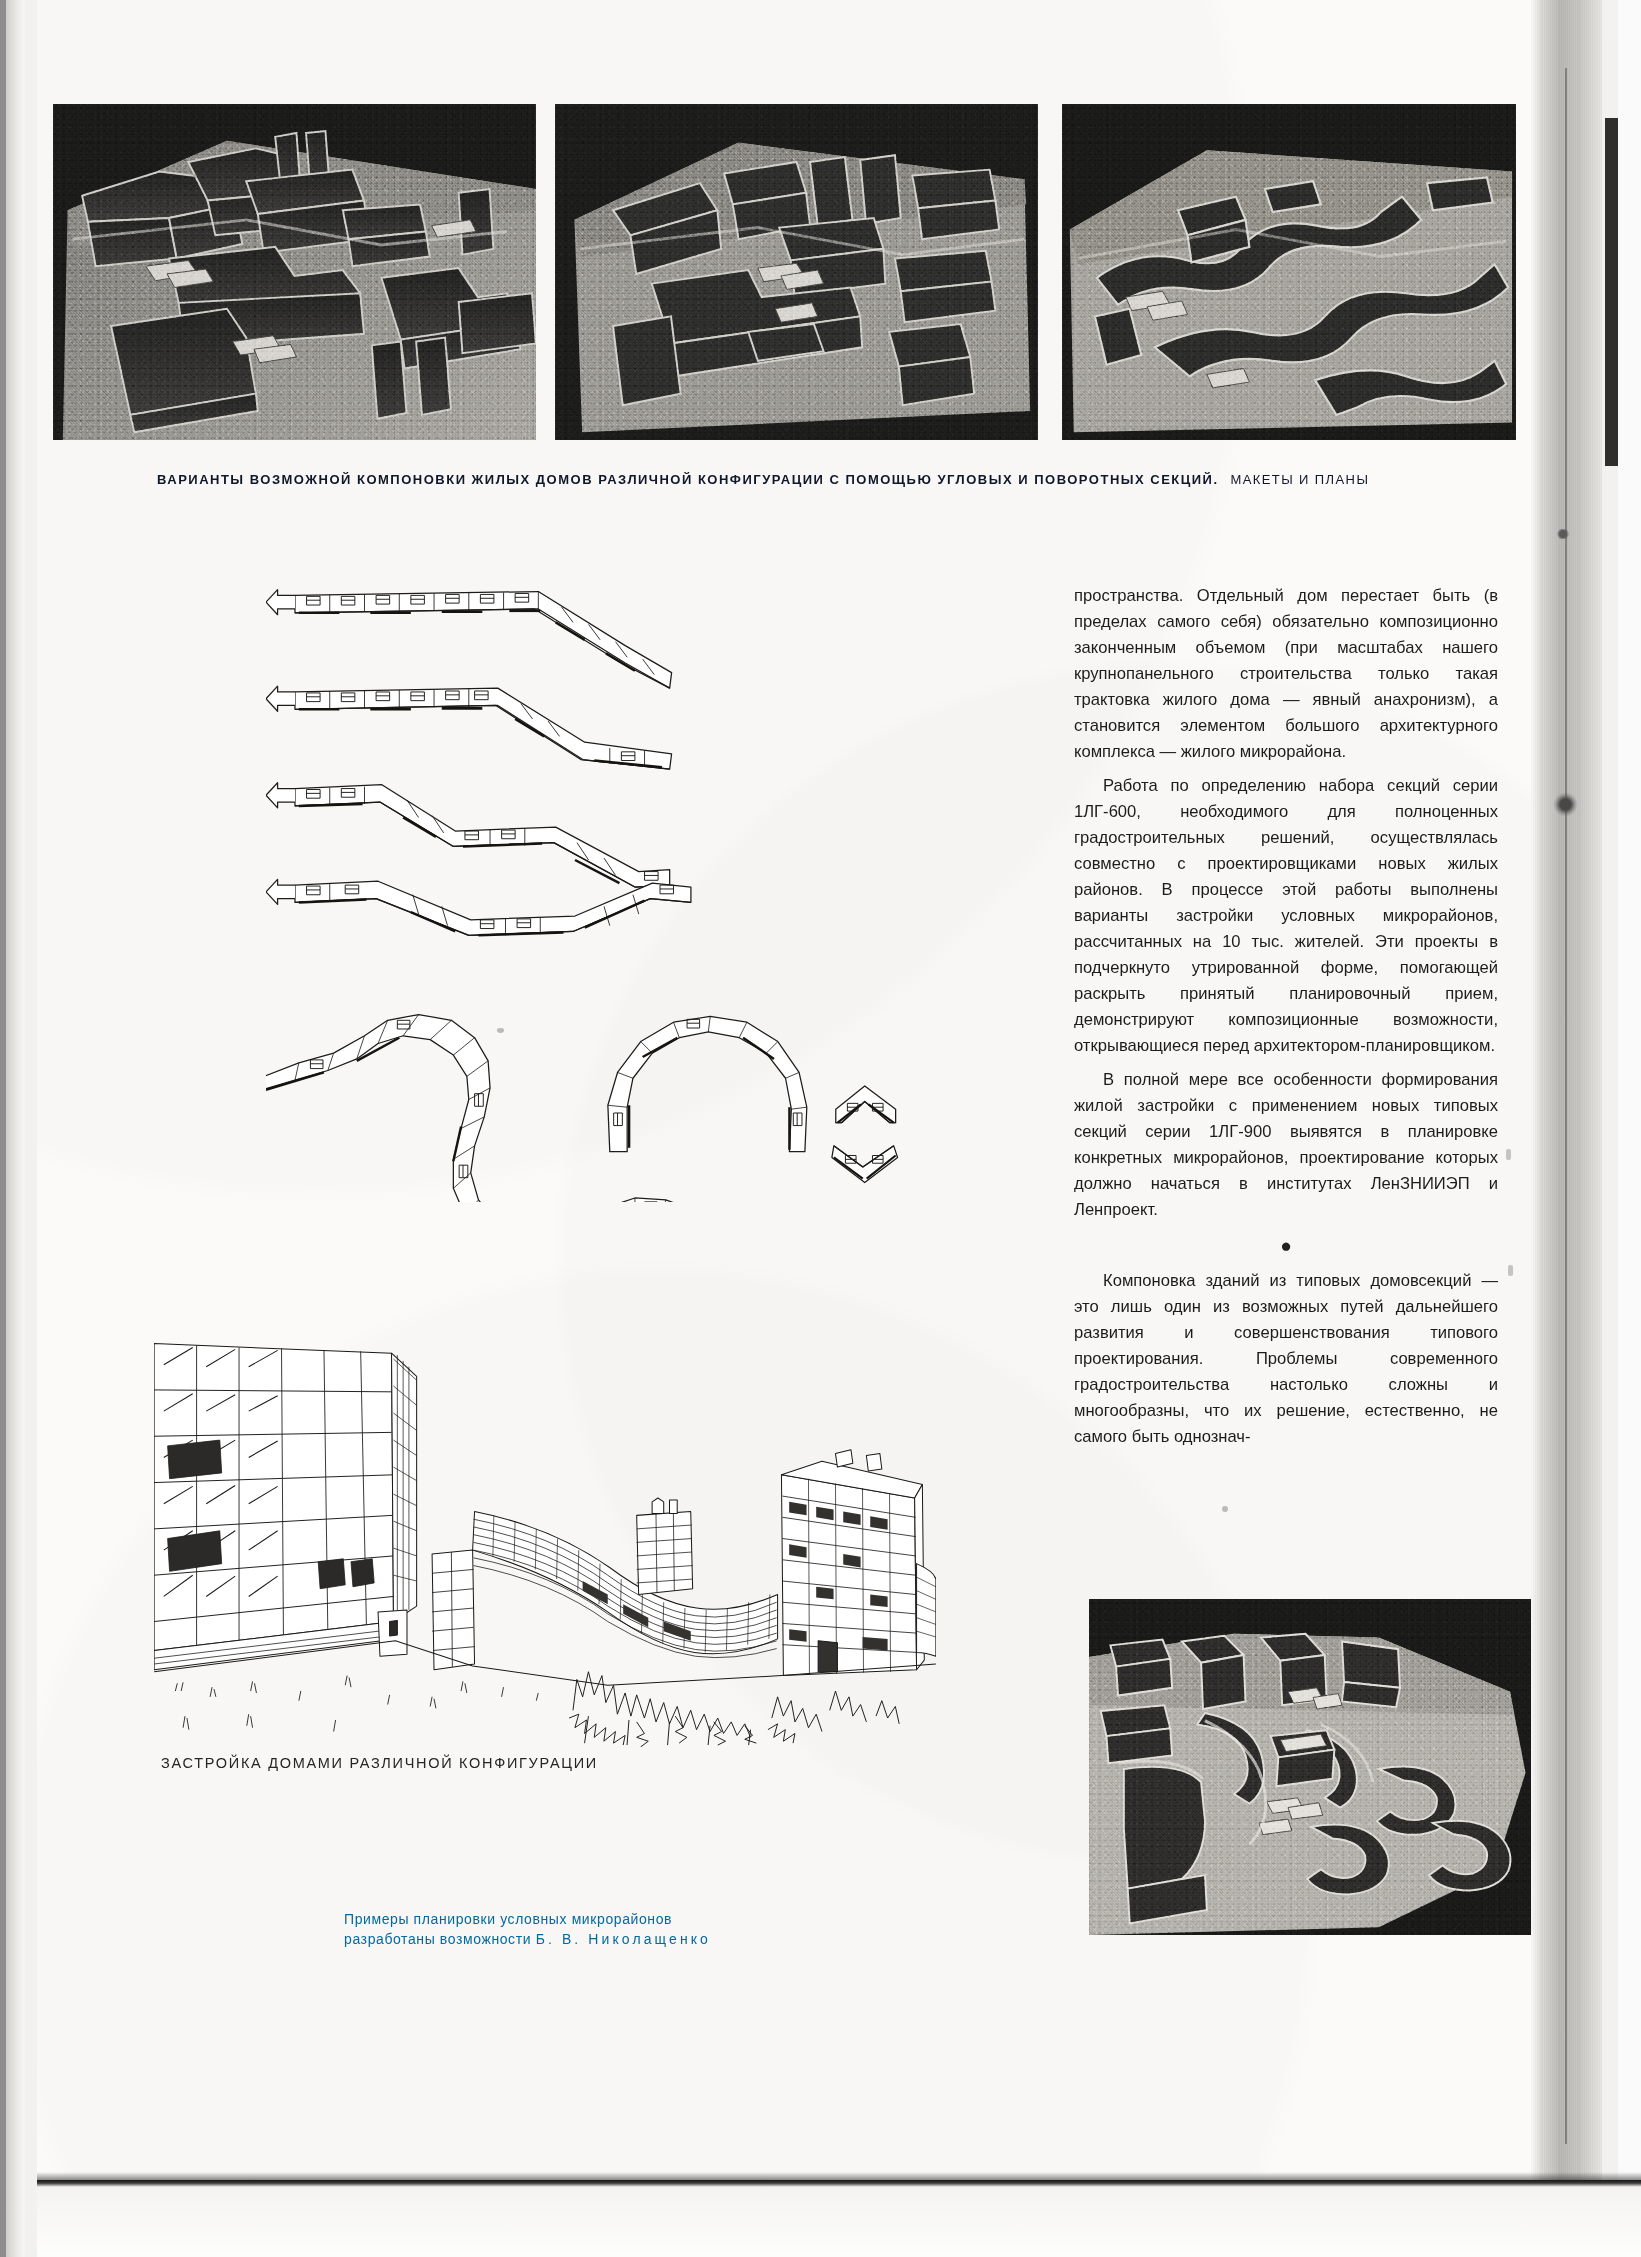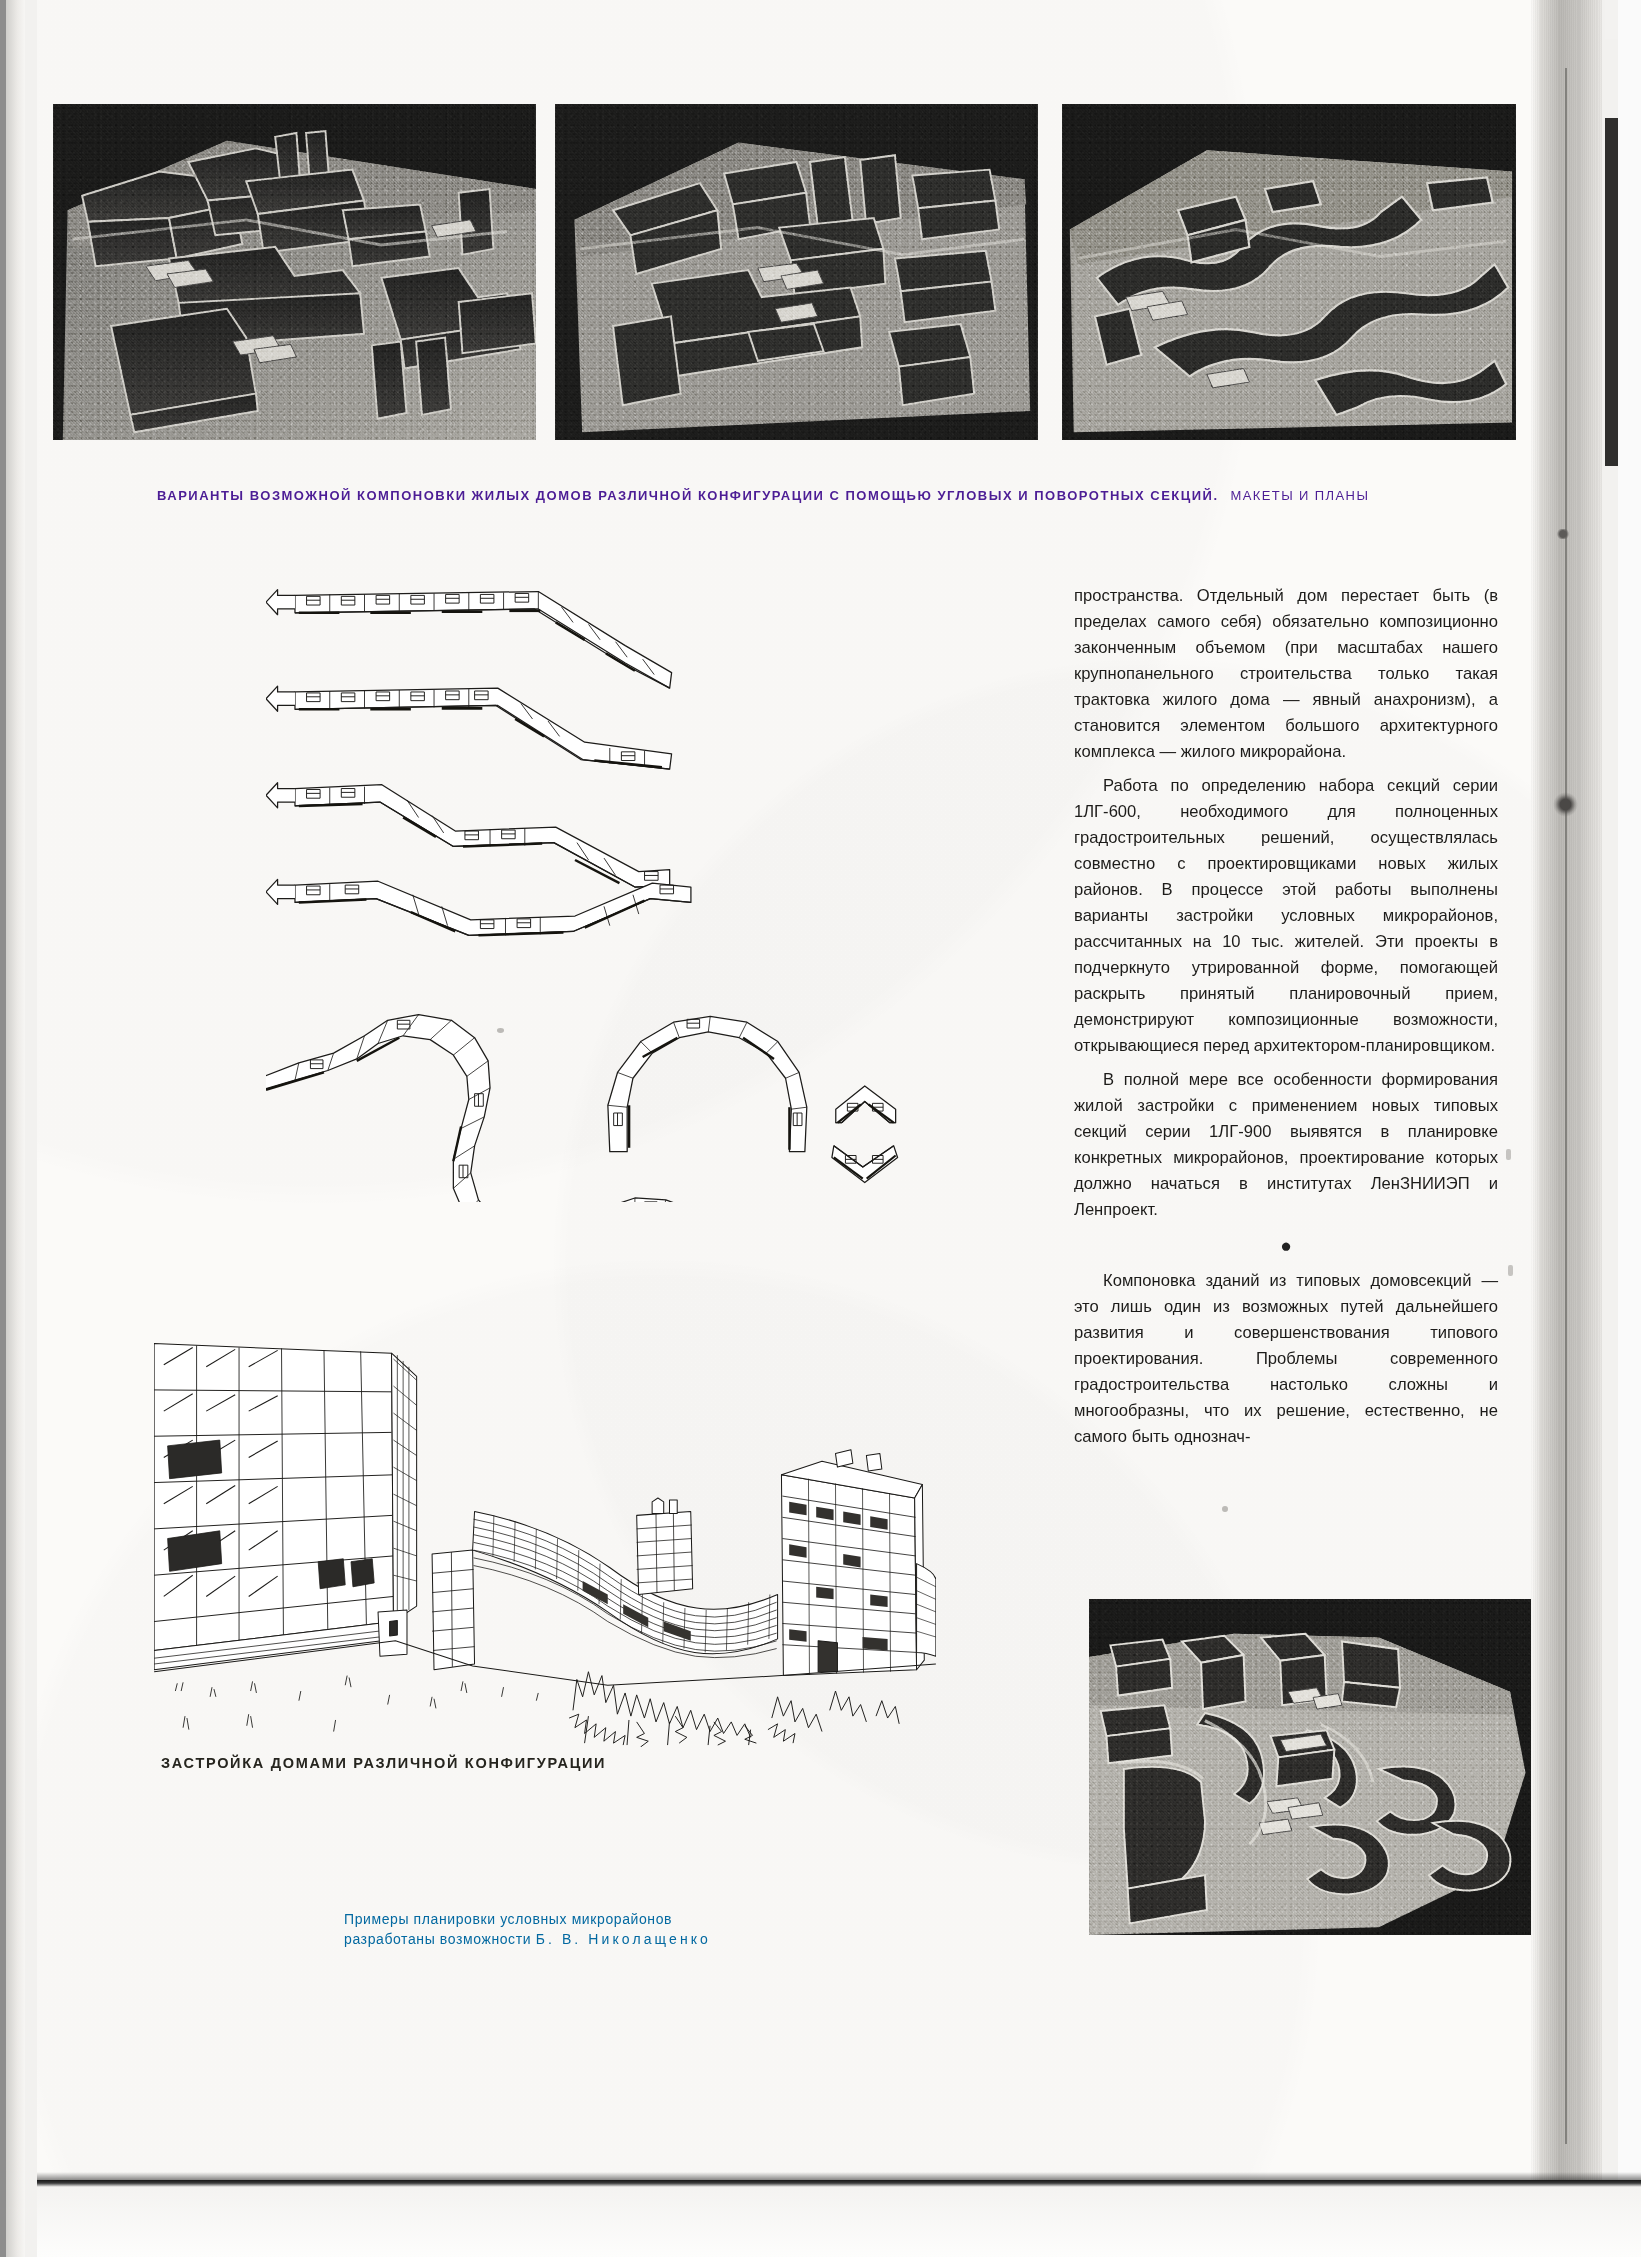--- a/index.html
+++ b/index.html
@@ -61,25 +61,25 @@
       radial-gradient(circle at 37% 85%, rgba(255,255,255,.28) 0 1px, transparent 1px);
     background-size:6.8px 6.8px,8.7px 8.7px,10.6px 10.6px,5.8px 5.8px,12.6px 12.6px;
     mix-blend-mode:overlay;opacity:.8;pointer-events:none;}
   .ph-grain{position:absolute;inset:0;pointer-events:none;opacity:.5;
     background:repeating-conic-gradient(rgba(255,255,255,.25) 0% 25%, rgba(0,0,0,.25) 0% 50%);
     background-size:2.9px 2.9px;mix-blend-mode:overlay;}
 
   
   .caption-main{
     position:absolute;
-    font-size:13px;letter-spacing:1.5px;color:#4c1d95;
-    font-weight:600;white-space:nowrap;margin-top:16px;
+    font-size:13px;letter-spacing:1.5px;color:#0f172a;
+    font-weight:600;white-space:nowrap;
   }
   .caption-sub{
-    position:absolute;font-size:14.5px;letter-spacing:1.7px;color:#26251f;font-weight:700;
+    position:absolute;font-size:14.5px;letter-spacing:1.7px;color:#26251f;font-weight:400;
   }
   .credit{
     position:absolute;font-size:14px;line-height:1.42;color:#0369a1;letter-spacing:0.6px;
   }
   .credit .sp{letter-spacing:3.1px;}
 
   
   .col{
     position:absolute;left:1066px;top:575px;width:440px;
     font-size:16.6px;line-height:26px;color:#1d1c1a;

